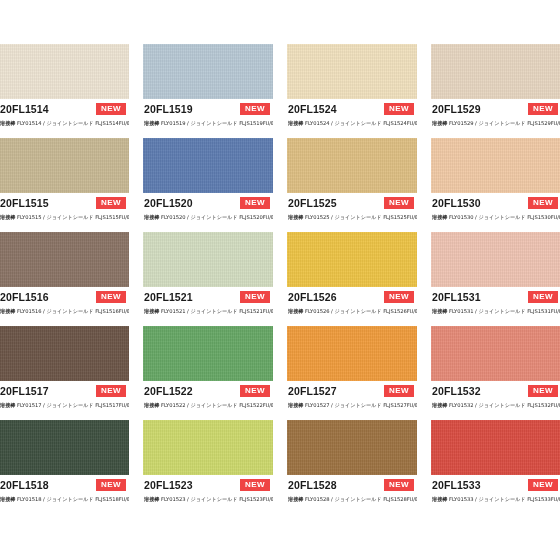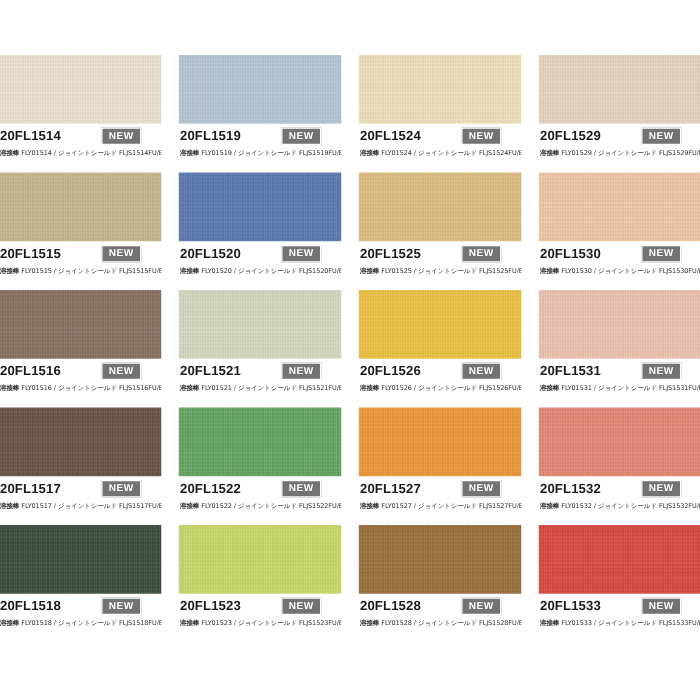--- a/index.html
+++ b/index.html
@@ -86,25 +86,25 @@
     font-size: 10.5px;
     font-weight: bold;
     color: #1a1a1a;
     letter-spacing: 0.1px;
     white-space: nowrap;
     line-height: 13px;
   }
 
   .new-badge {
     position: absolute;
-    right: 16px;
+    right: 2px;
     top: 3px;
     width: 32px;
     height: 14px;
-    background: #737373;
+    background: #ef4444;
     border: 1px solid #ffffff;
     box-sizing: border-box;
     display: flex;
     align-items: center;
     justify-content: center;
     font-size: 8px;
     font-weight: bold;
     color: #ffffff;
     letter-spacing: 0.4px;
     line-height: 1;

